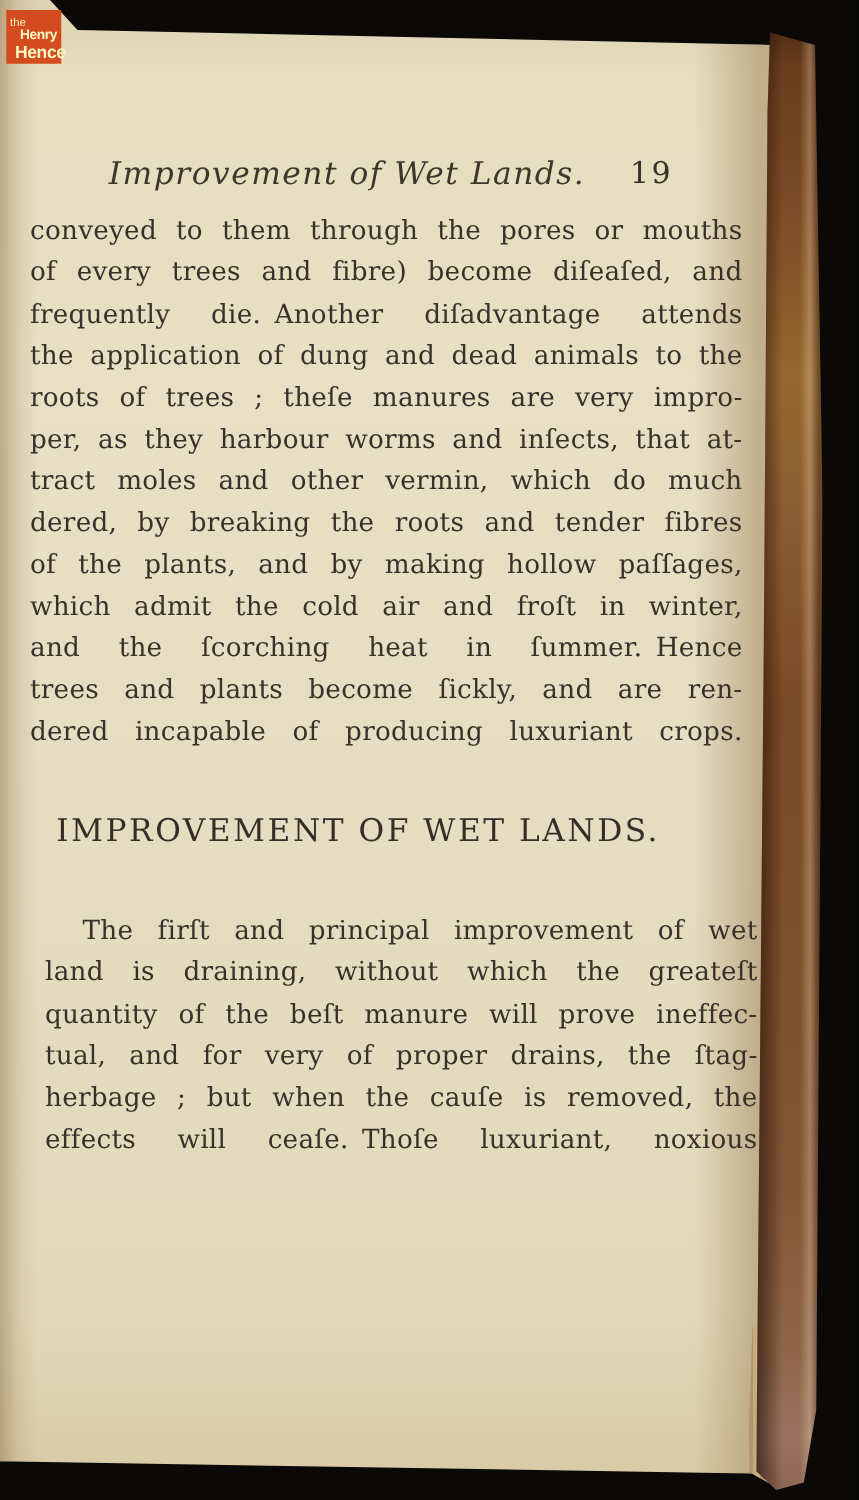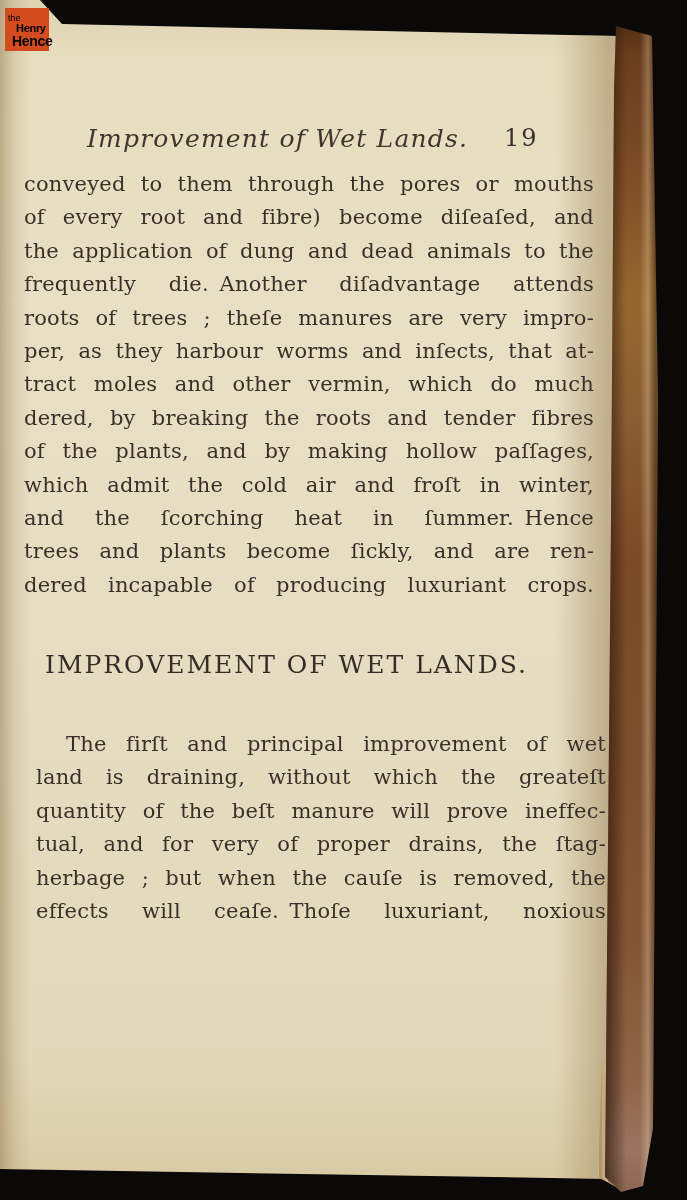--- a/index.html
+++ b/index.html
@@ -52,21 +52,21 @@
     clip-path:polygon(616px 26px, 652px 36px, 658px 400px, 653px 1128px, 643px 1186px, 621px 1192px, 605px 1177px, 611px 520px, 614px 90px);
     background:
       linear-gradient(90deg, rgba(30,12,3,.65) 604px, rgba(30,12,3,.25) 618px, rgba(0,0,0,0) 626px),
       linear-gradient(90deg, rgba(0,0,0,0) 640px, rgba(255,230,190,.28) 648px, rgba(0,0,0,.25) 655px),
       linear-gradient(180deg, #3f2310 0, #6a3d1d 55px, #7c4c27 170px, #95682f 300px, #8a5c33 420px, #7a4a26 560px, #7c4e2b 760px, #845636 950px, #8f6549 1080px, #9a7460 1150px, #8a6450 1200px);
   }
 
   
   .logo {
     position:absolute; left:5px; top:8px; width:44px; height:43px;
-    background:#d34b1e; color:#000000;
+    background:#d34b1e; color:#fef9c3;
     font-family:"Liberation Sans", sans-serif; line-height:1;
   }
   .logo span { position:absolute; display:block; }
   .logo-the  { left:3px;  top:6px;  font-size:9px;  letter-spacing:0; }
   .logo-henry{ left:11px; top:15px; font-size:11px; font-weight:bold; letter-spacing:-.3px; }
   .logo-ford { left:7px;  top:26px; font-size:14px; font-weight:bold; letter-spacing:-.3px; }
 </style>
 </head>
 <body>
 
@@ -75,23 +75,23 @@
   <div class="page">
     <div class="page-inner">
 
       <div class="running-header">
         <span class="header-title">Improvement of Wet Lands.</span>
         <span class="page-number">19</span>
       </div>
 
       <div class="para para1">
           <div class="line">conveyed to them through the pores or mouths</div>
-          <div class="line">of every root and fibre) become diſeaſed, and</div>
+          <div class="line">of every trees and fibre) become diſeaſed, and</div>
+          <div class="line">frequently die. Another diſadvantage attends</div>
           <div class="line">the application of dung and dead animals to the</div>
-          <div class="line">frequently die. Another diſadvantage attends</div>
           <div class="line">roots of trees ; theſe manures are very impro-</div>
           <div class="line">per, as they harbour worms and inſects, that at-</div>
           <div class="line">tract moles and other vermin, which do much</div>
           <div class="line">dered, by breaking the roots and tender fibres</div>
           <div class="line">of the plants, and by making hollow paſſages,</div>
           <div class="line">which admit the cold air and froſt in winter,</div>
           <div class="line">and the ſcorching heat in ſummer. Hence</div>
           <div class="line">trees and plants become ſickly, and are ren-</div>
           <div class="line">dered incapable of producing luxuriant crops.</div>
         </div>

